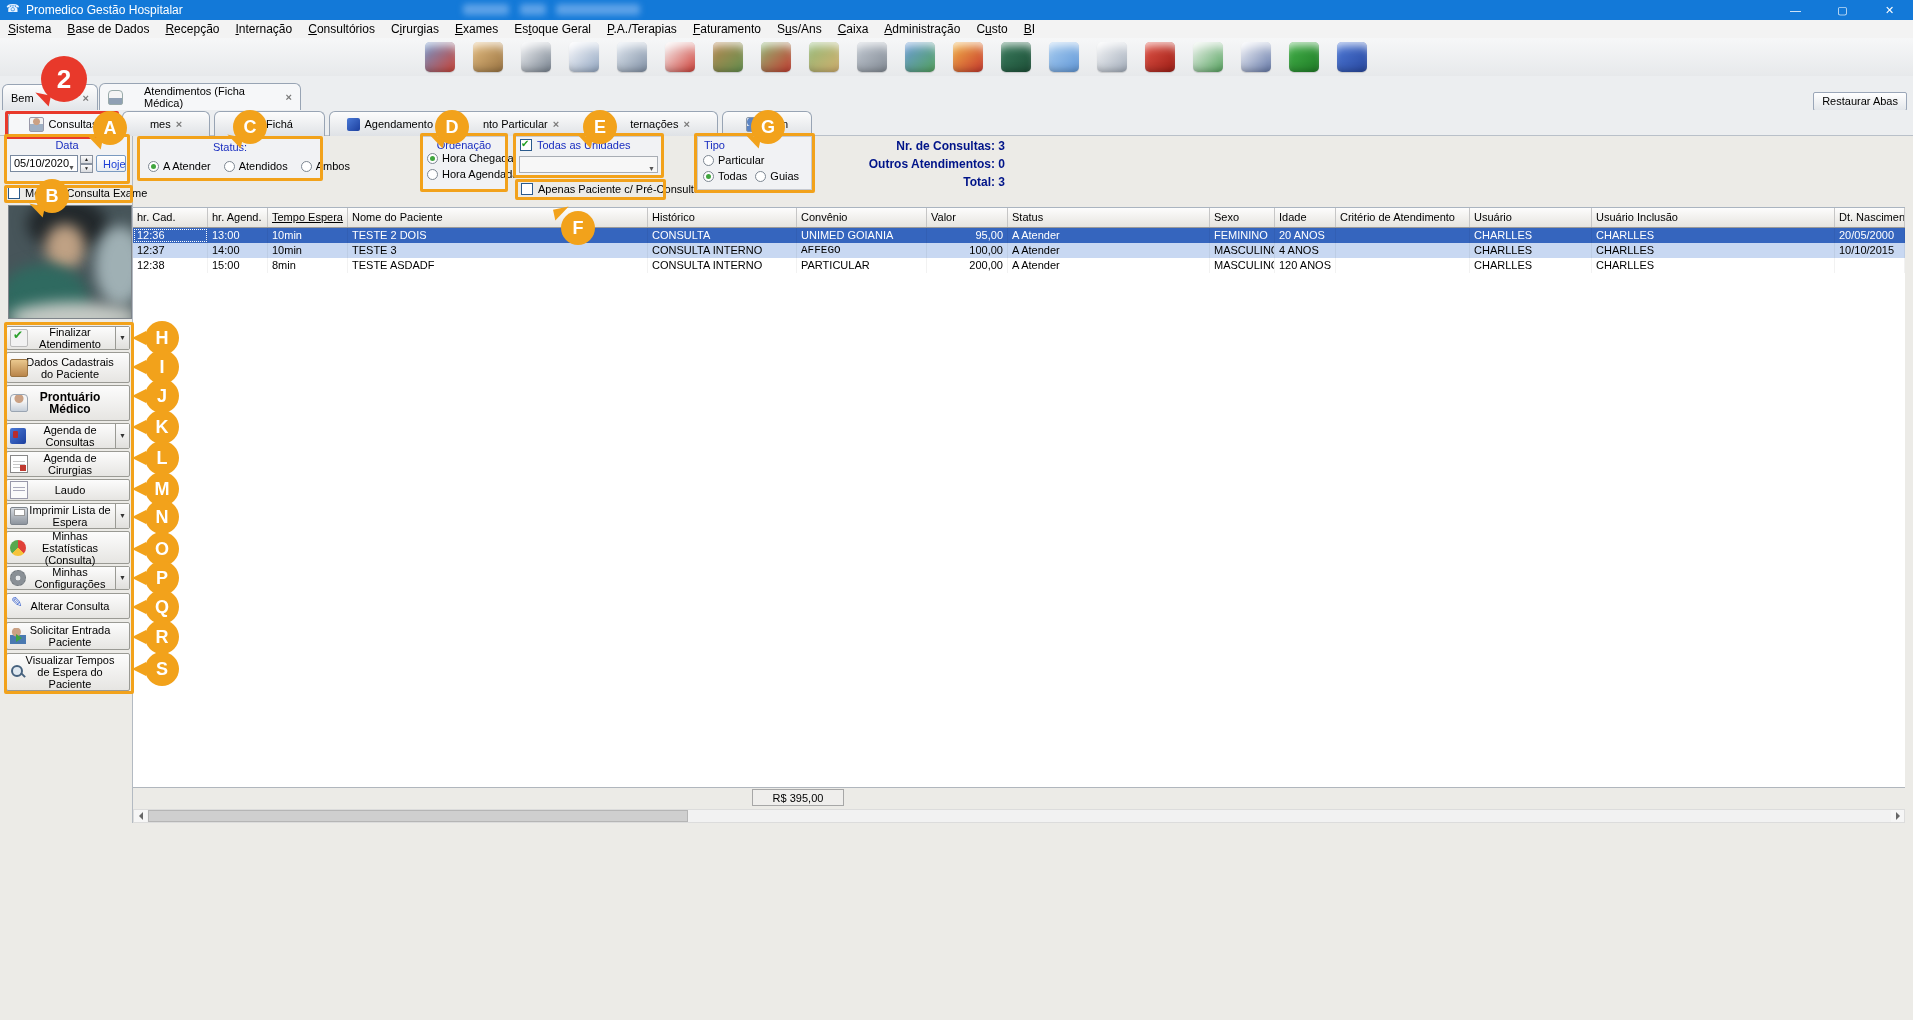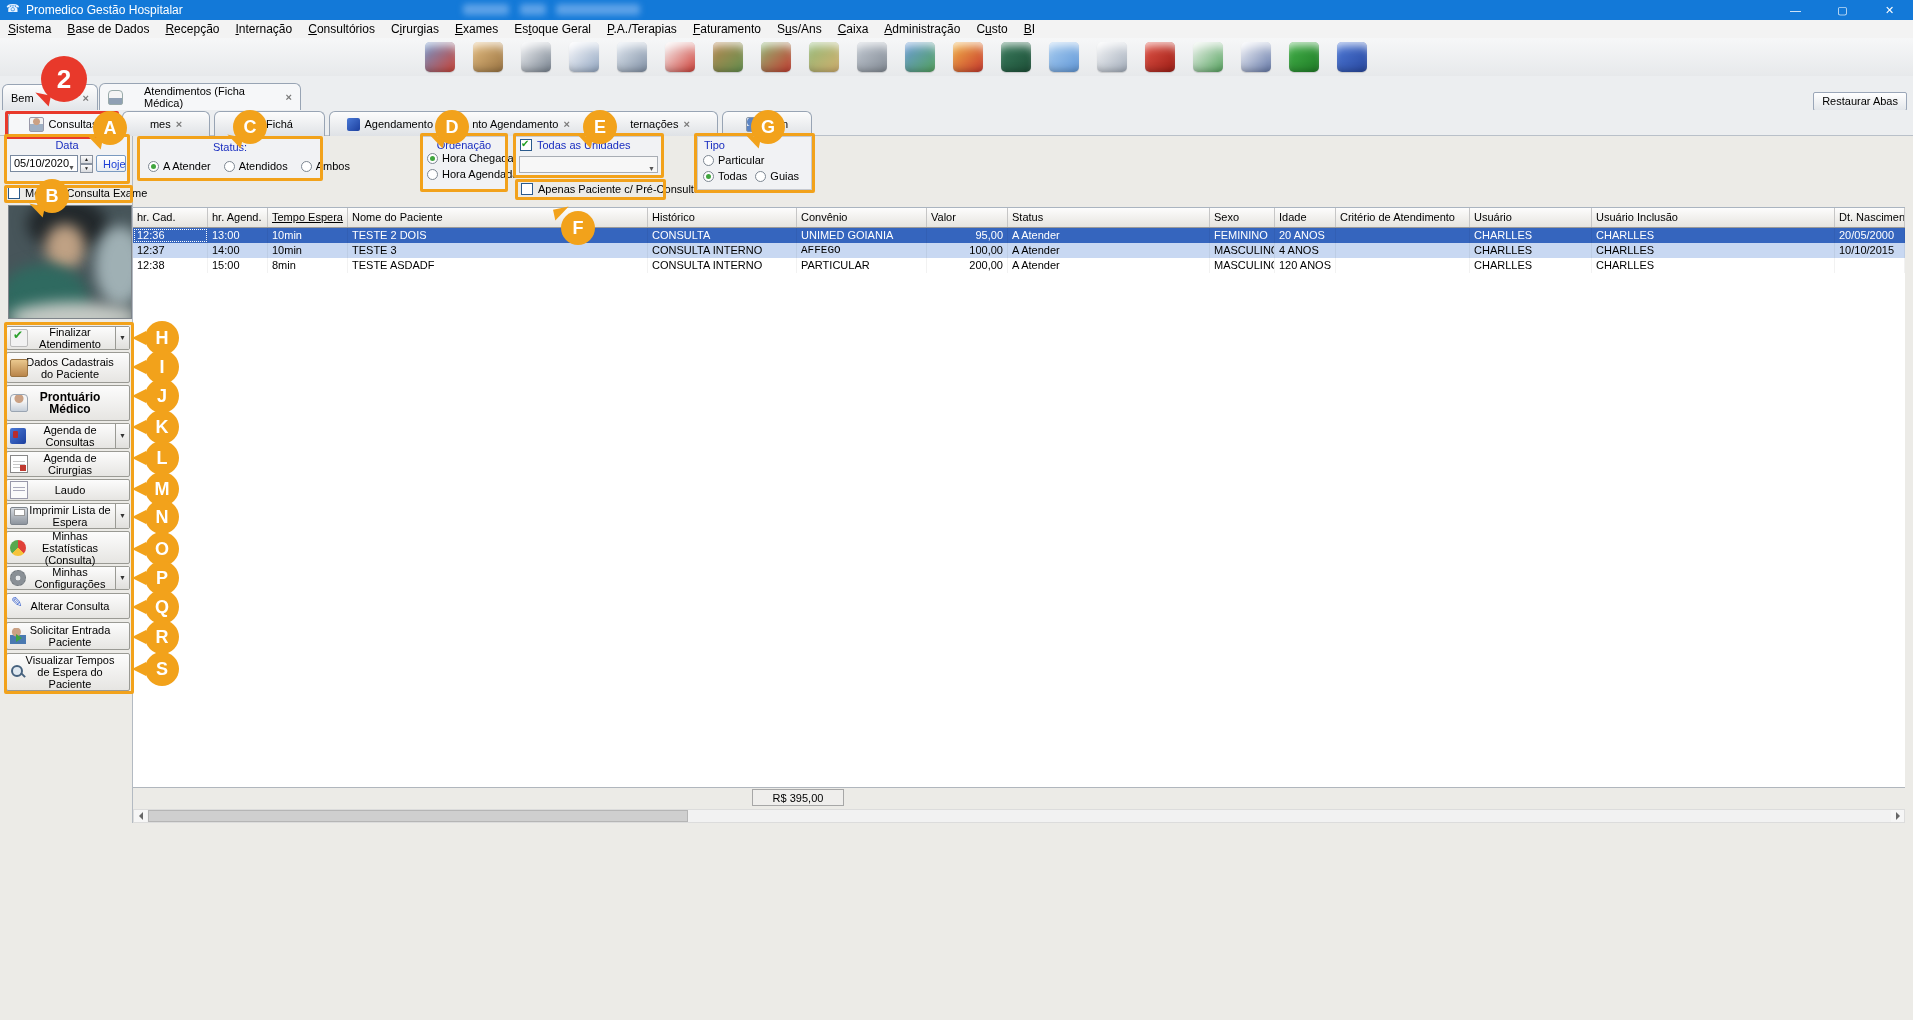--- a/index.html
+++ b/index.html
@@ -194,21 +194,21 @@
       <div class="tab2" style="left: 214px; width: 111px;">
         <span class="t-ic t-ic-folder"></span>
         <span>Fichá</span>
       </div>
       <div class="tab2" style="left: 329px; width: 133px;">
         <span class="t-ic t-ic-cal"></span>
         <span>Agendamento</span>
         <span class="tab-close">×</span>
       </div>
       <div class="tab2" style="left: 444px; width: 154px;">
-        <span>nto Agendamento</span>
+        <span>nto Particular</span>
         <span class="tab-close">×</span>
       </div>
       <div class="tab2" style="left: 602px; width: 116px;">
         <span>ternações</span>
         <span class="tab-close">×</span>
       </div>
       <div class="tab2" style="left: 722px; width: 90px;">
         <span class="t-ic t-ic-people"></span>
         <span>Plan</span>
       </div>
@@ -288,20 +288,25 @@
       <div class="opt">
         <span class="radio sel"></span>
         <span>Todas</span>
       </div>
       <div class="opt">
         <span class="radio"></span>
         <span>Guias</span>
       </div>
     </div>
 
+  <div class="stats" id="stats">
+      <div>Nr. de Consultas: 3</div>
+      <div>Outros Atendimentos: 0</div>
+      <div>Total: 3</div>
+    </div>
 
   <div class="grid-head" id="grid-head">
       <div class="gh" style="width: 75px;">hr. Cad.</div>
       <div class="gh" style="width: 60px;">hr. Agend.</div>
       <div class="gh" style="width: 80px; text-decoration: underline;">Tempo Espera</div>
       <div class="gh" style="width: 300px;">Nome do Paciente</div>
       <div class="gh" style="width: 149px;">Histórico</div>
       <div class="gh" style="width: 130px;">Convênio</div>
       <div class="gh" style="width: 81px;">Valor</div>
       <div class="gh" style="width: 202px;">Status</div>

